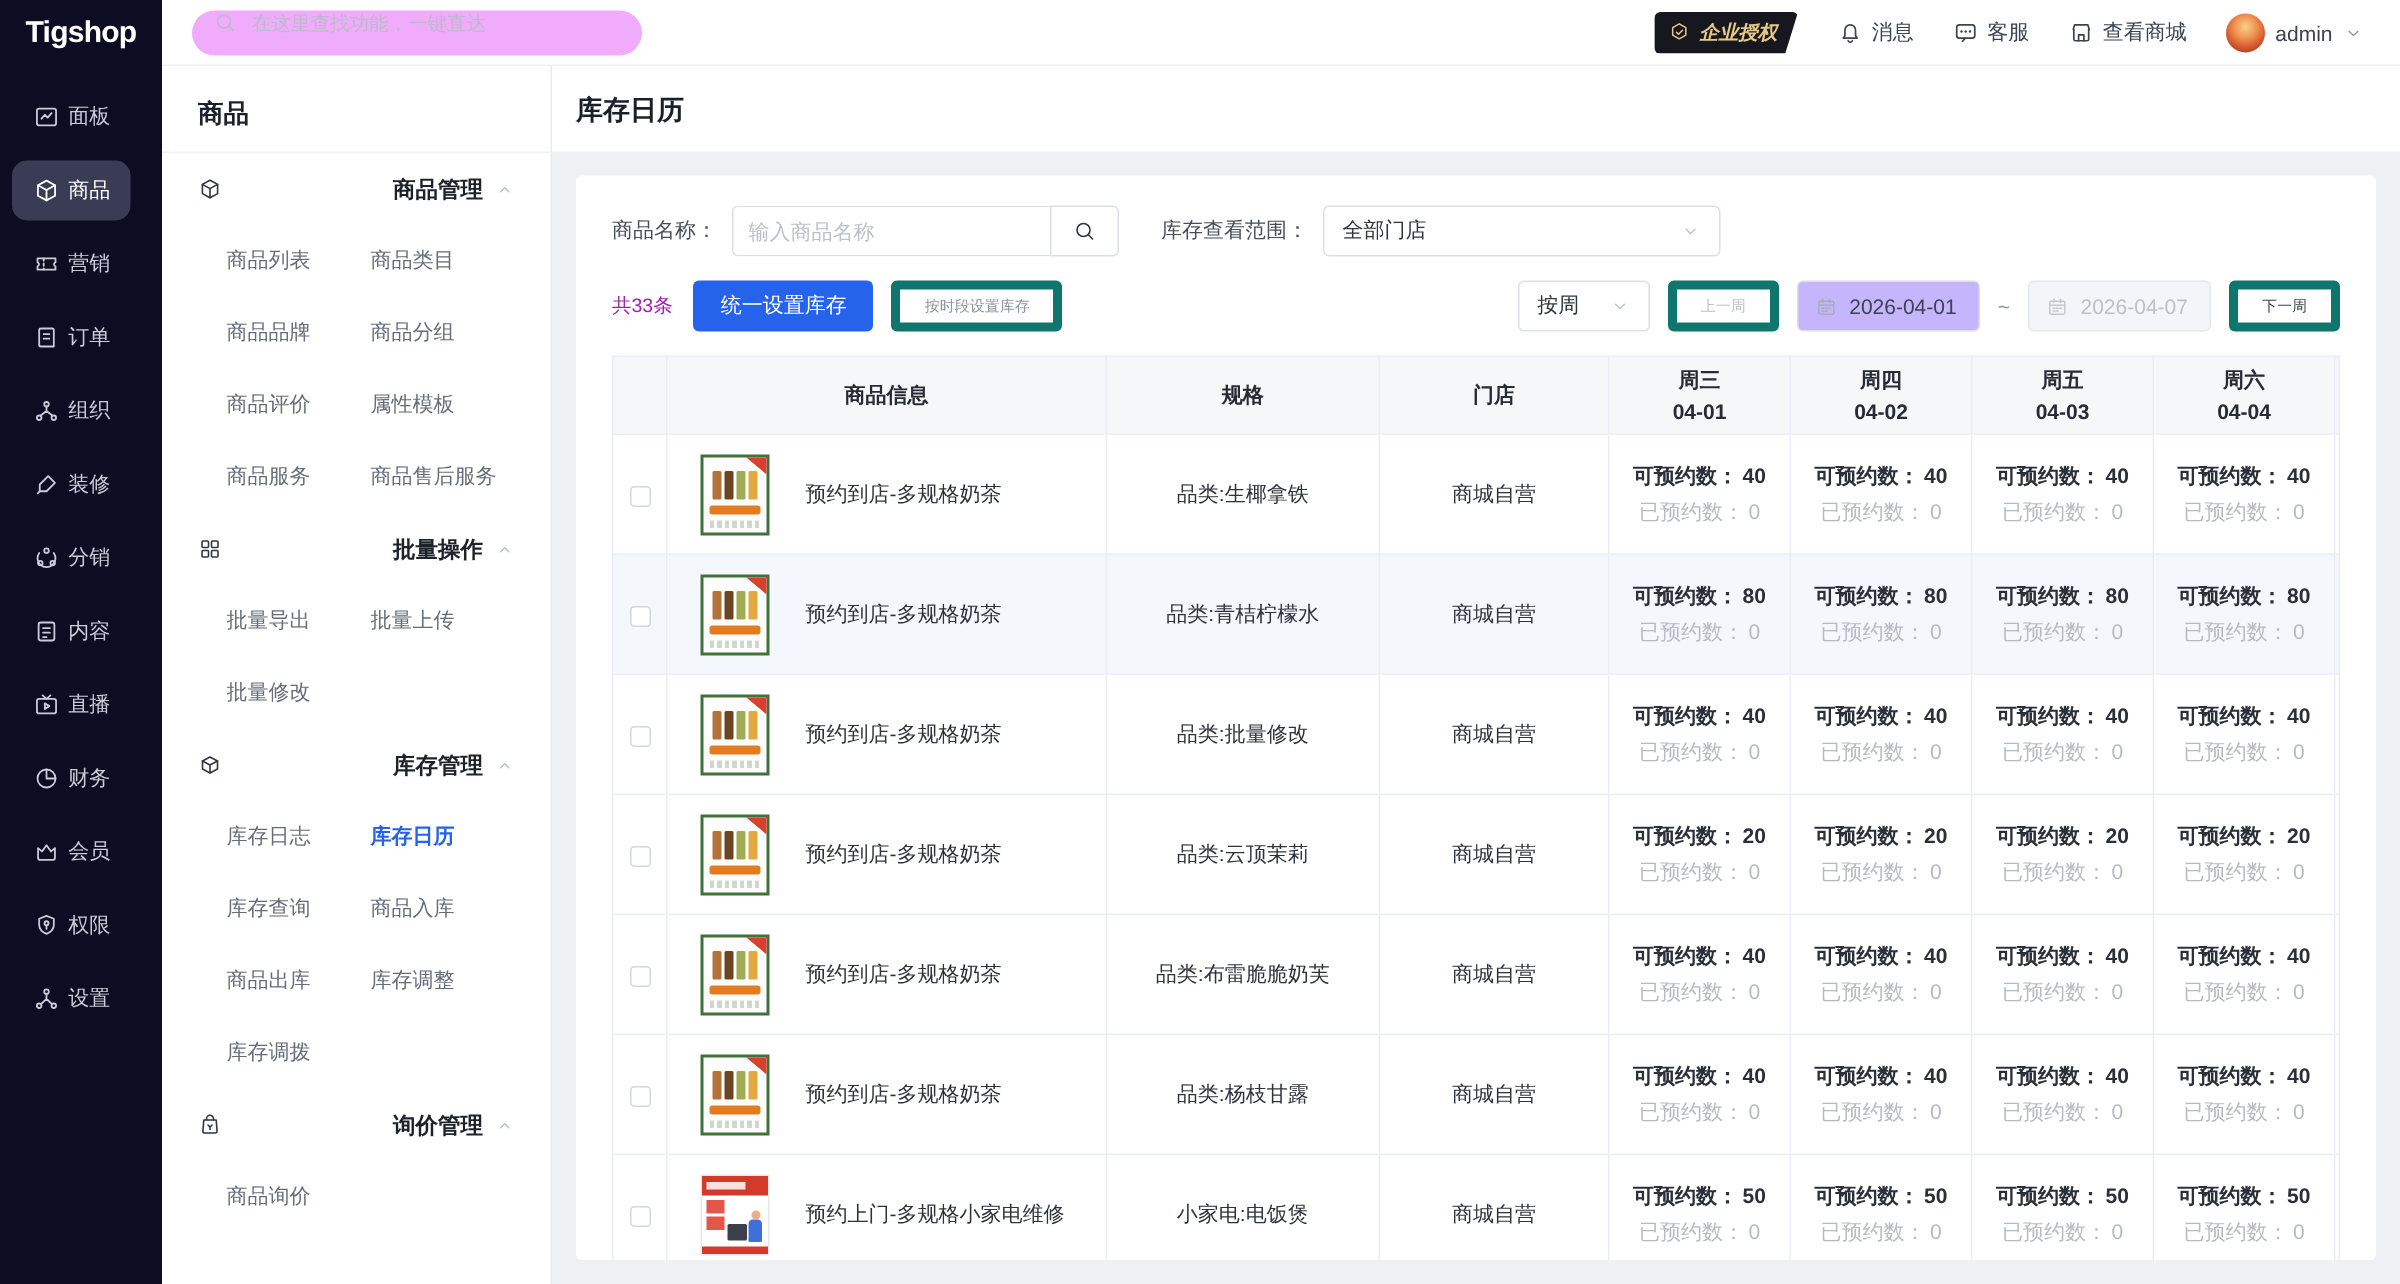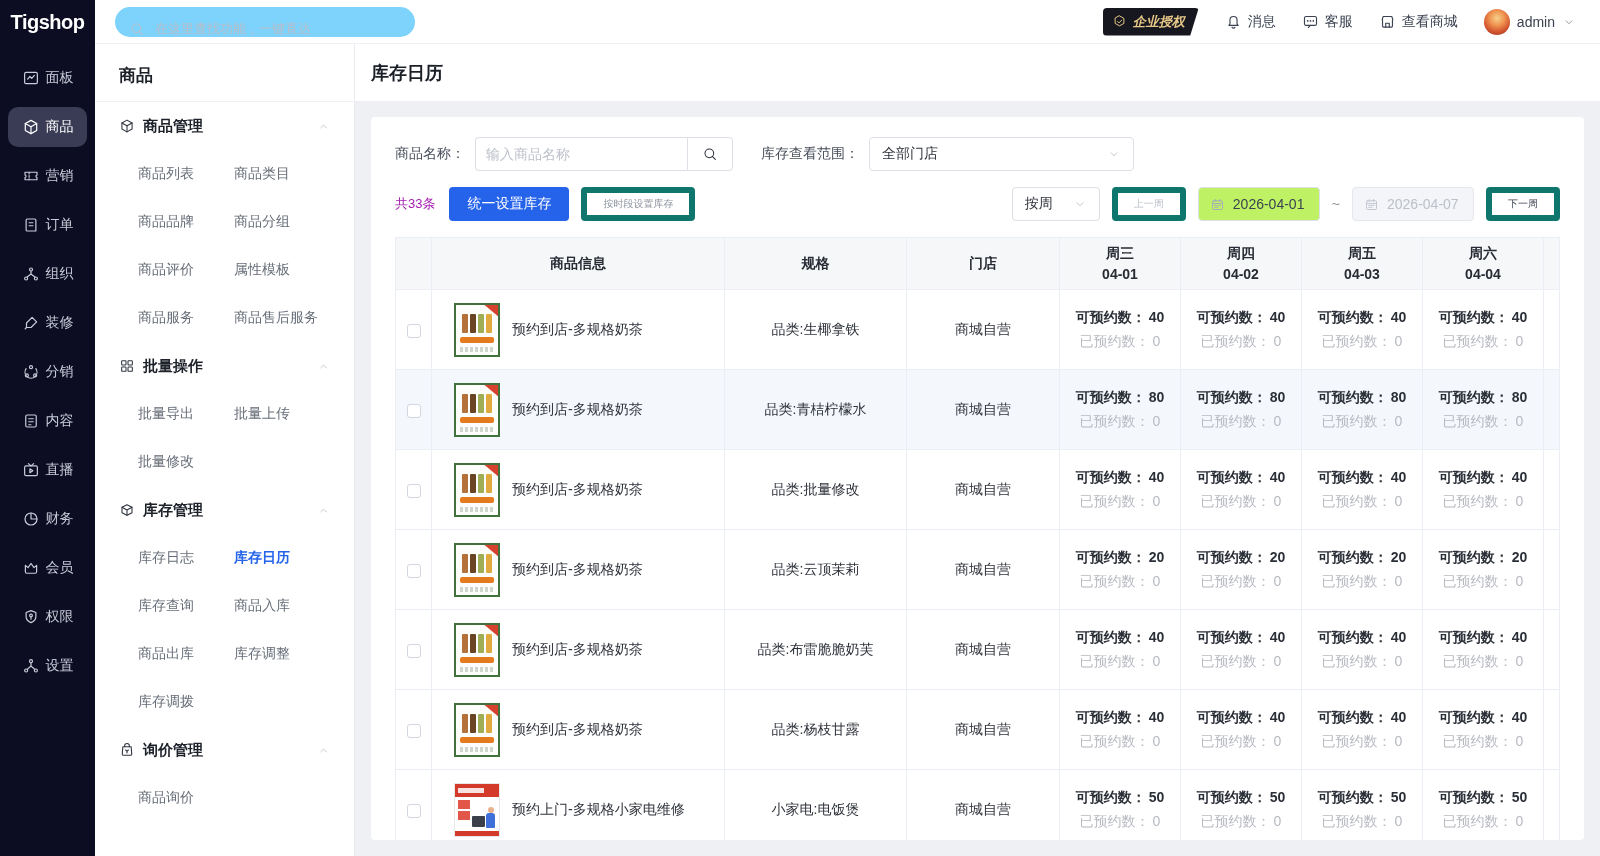--- a/index.html
+++ b/index.html
@@ -1,35 +1,35 @@
 <!DOCTYPE html>
 <html style="--accent: #2563eb;"><head>
 <meta charset="utf-8">
 <style>
   html,body{margin:0;padding:0;width:1600px;height:856px;overflow:hidden;
     font-family:"Liberation Sans","DejaVu Sans",sans-serif;background:#eef0f4;}
   *{box-sizing:border-box;}
   .app{display:flex;width:100%;height:100%;}
 
   
-  .sidebar{width:95px;flex:none;background:#0c0d22;display:flex;flex-direction:column;justify-content:space-between;}
+  .sidebar{width:108px;flex:none;background:#0c0d22;display:flex;flex-direction:column;justify-content:space-between;}
   .logo{height:44px;display:flex;align-items:center;justify-content:center;color:#fff;
     font-size:20px;font-weight:700;letter-spacing:-.5px;}
   .side-nav{padding-top:14px;flex:1;overflow:hidden;}
   .side-item{width:79px;height:40px;margin:0 8px 9px;border-radius:10px;display:flex;
     align-items:center;justify-content:center;gap:6px;color:#c9ccd9;font-size:14px;cursor:pointer;}
   .side-item.active{background:#3a3b54;color:#fff;}
   .si-ic{display:flex;}
 
   
   .right{flex:1;display:flex;flex-direction:column;min-width:0;}
   .topbar{height:44px;flex:none;background:#fff;display:flex;align-items:center;
     padding:0 24px 0 20px;border-bottom:1px solid #f0f1f4;}
-  .gsearch{width:300px;height:30px;background:#7dd3fc;border-radius:15px;display:flex;
-    align-items:flex-end;gap:8px;padding:0 14px;color:#b9bdc8;}
+  .gsearch{width:300px;height:30px;background:#f0abfc;border-radius:15px;display:flex;
+    align-items:flex-start;gap:8px;padding:0 14px;color:#b9bdc8;}
   .gsearch input{flex:1;border:none;background:transparent;outline:none;font-size:13px;color:#555;
     font-family:inherit;}
   .gsearch input::placeholder{color:#b9bdc8;}
   .top-right{margin-left:auto;display:flex;align-items:center;gap:26px;}
   .ent-badge{display:flex;align-items:center;gap:6px;background:#17171f;color:#e7c888;
     font-size:13px;font-weight:700;font-style:italic;padding:5px 14px 5px 9px;border-radius:4px;
     clip-path:polygon(0 0,100% 0,91% 100%,0 100%);cursor:pointer;}
   .top-link{display:flex;align-items:center;gap:6px;font-size:14px;color:#3b4250;cursor:pointer;}
   .tl-ic{display:flex;color:#3b4250;}
   .user{display:flex;align-items:center;gap:7px;font-size:14px;color:#3b4250;cursor:pointer;}
@@ -37,21 +37,21 @@
     background:radial-gradient(circle at 50% 35%,#f7d08a 0%,#ef9350 35%,#d4552f 65%,#8a2f20 100%);}
   .tl-caret{display:flex;color:#8d939e;}
 
   .body{flex:1;display:flex;min-height:0;}
 
   
   .submenu{width:260px;flex:none;background:#fff;border-right:1px solid #e9ebf0;
     padding:0 24px;overflow:hidden;}
   .sub-title{padding:20px 0 14px;font-size:17px;font-weight:700;color:#1d2129;}
   .sub-divider{border-bottom:1px solid #f0f1f4;margin:0 -24px;}
-  .sec-head{height:48px;display:flex;align-items:center;gap:8px;cursor:pointer;}
+  .sec-head{height:48px;display:flex;align-items:center;gap:8px;cursor:pointer;text-align:right;}
   .sec-ic{display:flex;color:#2f3540;}
   .sec-lb{flex:1;font-size:15px;font-weight:600;color:#1d2129;}
   .sec-caret{display:flex;color:#b9bdc6;}
   .sec-items{display:grid;grid-template-columns:1fr 1fr;padding-left:19px;}
   .sec-item{height:48px;display:flex;align-items:center;font-size:14px;color:#676d78;cursor:pointer;}
   .sec-item.active{color:var(--accent);font-weight:600;}
 
   
   .main{flex:1;display:flex;flex-direction:column;min-width:0;background:#eef0f4;}
   .page-head{height:57px;flex:none;background:#fff;display:flex;align-items:center;padding:0 16px;}
@@ -76,21 +76,21 @@
 
   .tbar{display:flex;align-items:center;gap:12px;margin-bottom:16px;}
   .total{font-size:13px;color:#a21caf;margin-right:2px;}
   .btn-primary{height:34px;padding:0 18px;background:var(--accent);color:#fff;border:none;
     border-radius:4px;font-size:14px;cursor:pointer;font-family:inherit;}
   .btn-ghost{height:34px;padding:0 16px;background:#fff;border:6px solid #0f766e;border-radius:4px;
     font-size:10px;color:#8d939e;cursor:pointer;font-family:inherit;}
   .btn-ghost.muted{color:#bcc0c9;}
   .btn-ghost.dark{color:#3d4350;}
   .spacer{flex:1;}
-  .dateb{height:34px;width:122px;border:1px solid #dcdfe6;border-radius:4px;background:#bef264;
+  .dateb{height:34px;width:122px;border:1px solid #dcdfe6;border-radius:4px;background:#c4b5fd;
     display:flex;align-items:center;gap:8px;padding:0 11px;font-size:14px;color:#3d4350;cursor:pointer;}
   .dateb.disabled{background:#f3f5f8;color:#bcc0c9;border-color:#e4e7ed;}
   .cal-ic{display:flex;color:#a8adb8;}
   .dateb.disabled .cal-ic{color:#c3c7d0;}
   .tilde{color:#8d939e;font-size:14px;}
 
   
   table.grid{width:100%;border-collapse:collapse;table-layout:fixed;}
   .grid th,.grid td{border:1px solid #ebeef5;padding:0;}
   .grid thead th{background:#f6f7f9;height:52px;font-size:14px;font-weight:600;color:#272b33;
@@ -99,21 +99,21 @@
   .col-check{width:36px;}
   .col-0{width:293px;}
   .col-1{width:182px;}
   .col-2{width:153px;}
   .col-day{width:121px;}
   .grid tbody td{height:80px;background:#fff;text-align:center;font-size:14px;color:#2e323a;}
   tr.hl td{background:#f4f7fb;}
   .cbx{display:inline-block;width:14px;height:14px;border:1px solid #d2d6de;border-radius:3px;
     background:#fff;cursor:pointer;vertical-align:middle;}
   .td-prod{text-align:left;}
-  .prod{display:flex;align-items:center;gap:12px;padding:0 10px 0 22px;}
+  .prod{display:flex;align-items:center;gap:24px;padding:0 10px 0 22px;}
   .prod-name{font-size:14px;color:#2e323a;}
   .avail{font-weight:600;color:#2b2f37;}
   .avail .num{margin-left:3px;text-align:right;}
   .booked{margin-top:6px;color:#b7bac1;font-weight:400;}
   .booked .num{margin-left:3px;}
 
   
   .thumb{position:relative;width:46px;height:54px;flex:none;display:inline-block;overflow:hidden;}
   .thumb i{display:block;position:absolute;}
   .thumb-tea{background:#fdfdfb;border:2px solid #41713d;}

